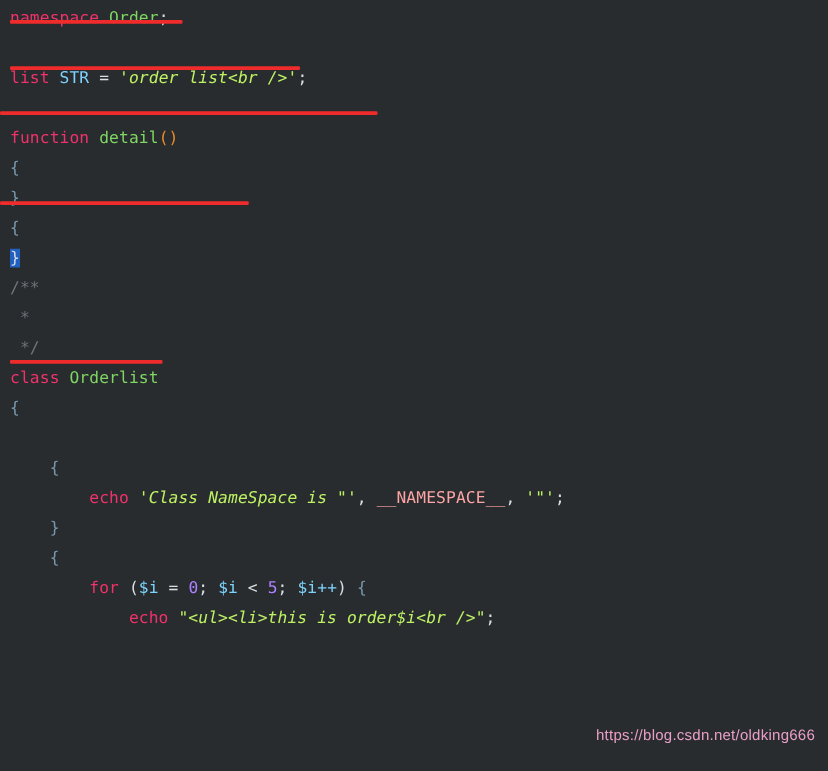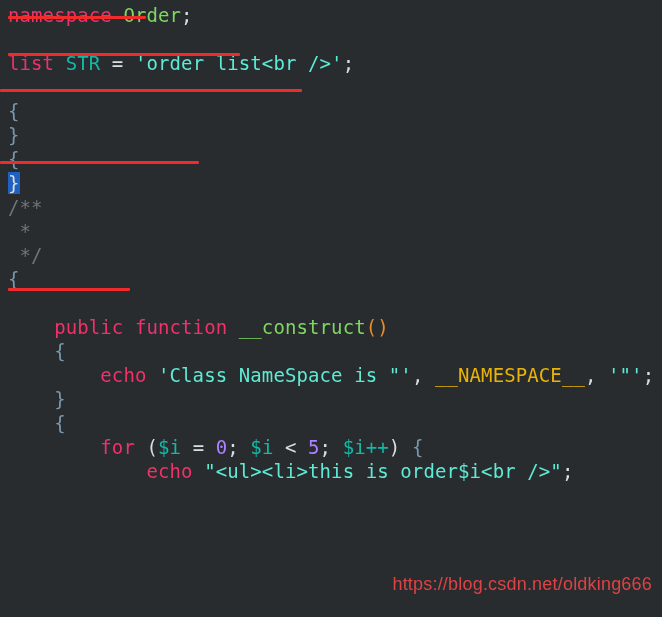--- a/index.html
+++ b/index.html
@@ -25,103 +25,104 @@
     position: absolute;
     top: 0;
     left: 0;
     width: 662px;
     padding-top: 3px;
     box-sizing: border-box;
   }
   .line {
     height: 24px;
     line-height: 24px;
-    font-size: 19px;
+    font-size: 13px;
     white-space: pre;
     padding-left: 8px;
     box-sizing: border-box;
     letter-spacing: 0.1px;
   }
   .tok { white-space: pre; }
   
   .kw      { color: #f0316a; }   
   .fn      { color: #7fd662; }   
-  .var     { color: #14b8a6; text-align: right; }   
-  .str     { color: #5eead4; }   
+  .var     { color: #7dd3fc; text-align: right; }   
+  .str     { color: #bef264; font-style: italic; }   
   .num     { color: #ae81ff; }   
   .punc    { color: #d8dee2; }   
   .paren   { color: #e88b2a; }   
   .brace   { color: #7a98ad; }   
   .cmt     { color: #6e7478; }   
-  .magic   { color: #eab308; }   
+  .magic   { color: #fca5a5; }   
   .op      { color: #d8dee2; }
 
   .cursor-sel {
     background: #2060c0;
     color: #d8dee2;
   }
 
   
   .annot {
     position: absolute;
     height: 3px;
     background: #ef2b2b;
     border-radius: 1px;
   }
 
   .watermark {
     position: absolute;
     right: 10px;
     bottom: 22px;
-    color: #ef4444;
+    color: #f9a8d4;
     font-family: "Liberation Sans", sans-serif;
-    font-size: 18px;
+    font-size: 12px;
     letter-spacing: 0.2px;
     opacity: 0.92;
   }
 </style>
 </head>
 <body>
 
 <div id="editor">
 
   <div class="code">
 
     <div class="line"><span class="tok kw">namespace</span><span class="tok fn"> Order</span><span class="tok punc">;</span></div>
 
     <div class="line"></div>
 
     <div class="line"><span class="tok kw">list</span><span class="tok var"> STR </span><span class="tok op">= </span><span class="tok str">'order list&lt;br /&gt;'</span><span class="tok punc">;</span></div>
 
     <div class="line"></div>
 
+    <div class="line"><span class="tok kw">function</span><span class="tok fn"> detail</span><span class="tok paren">()</span></div>
 
     <div class="line"><span class="tok brace">{</span></div>
 
 
     <div class="line"><span class="tok brace">}</span></div>
 
 
     <div class="line"><span class="tok brace">{</span></div>
 
 
     <div class="line"><span class="tok cursor-sel">}</span></div>
 
     <div class="line"><span class="tok cmt">/**</span></div>
 
     <div class="line"><span class="tok cmt"> *</span></div>
 
     <div class="line"><span class="tok cmt"> */</span></div>
 
+    <div class="line"><span class="tok kw">class</span><span class="tok fn"> Orderlist</span></div>
 
     <div class="line"><span class="tok brace">{</span></div>
 
     <div class="line"></div>
 
-    <div class="line"><span class="tok kw">    public function</span><span class="tok fn"> __construct</span><span class="tok paren">()</span></div>
 
     <div class="line"><span class="tok brace">    {</span></div>
 
     <div class="line"><span class="tok kw">        echo</span><span class="tok str"> 'Class NameSpace is "'</span><span class="tok punc">, </span><span class="tok magic">__NAMESPACE__</span><span class="tok punc">, </span><span class="tok str">'"'</span><span class="tok punc">;</span></div>
 
     <div class="line"><span class="tok brace">    }</span></div>
 
 
     <div class="line"><span class="tok brace">    {</span></div>
 

